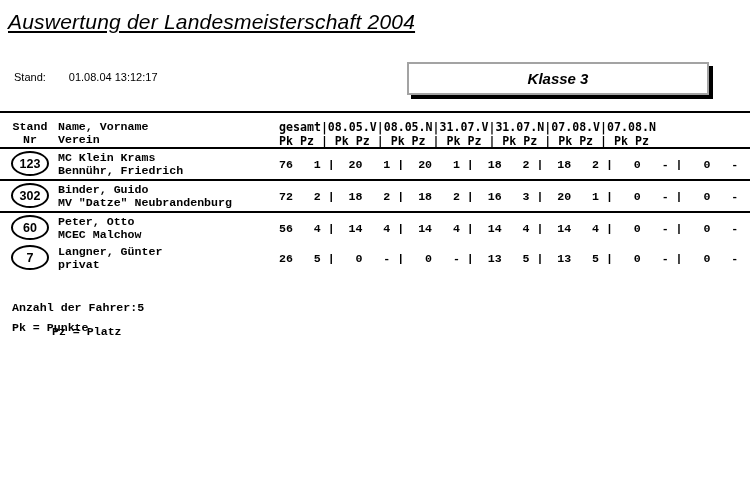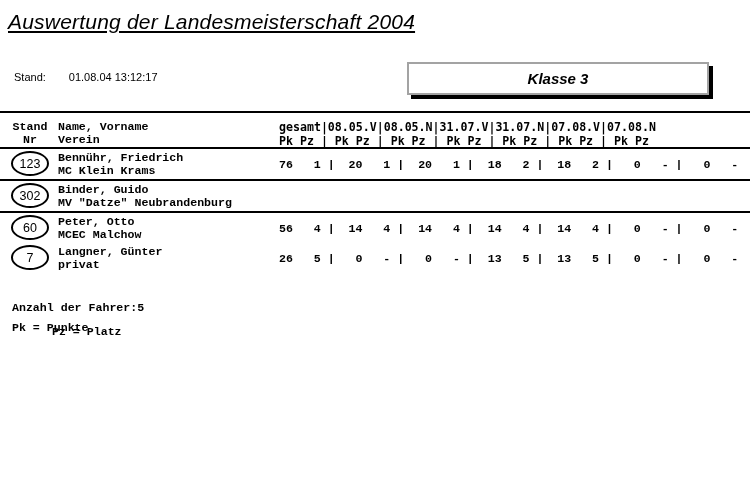--- a/index.html
+++ b/index.html
@@ -40,21 +40,21 @@
   .res-h   { position:absolute; left:278px; top:7px; }
   .res-h pre { line-height:13px; }
 
   .row { position:relative; height:30px; }
   .row.sep { border-bottom:2px solid #000; }
   .oval {
     position:absolute; left:11px; top:2px; width:38px; height:25px;
     border:2px solid #000; border-radius:50%; box-sizing:border-box;
     display:flex; align-items:center; justify-content:center;
     font-family:"Liberation Sans", sans-serif;
-    font-weight:normal; font-size:12.5px;
+    font-weight:bold; font-size:12.5px;
   }
   .who { position:absolute; left:58px; top:2px; line-height:13px; }
   .vals { position:absolute; left:278px; top:0; line-height:30px; }
 
   #count   { position:absolute; left:12px; top:301px; }
   #legend1 { position:absolute; left:12px; top:321px; }
   #legend2 { position:absolute; left:12px; top:325px;padding-left:40px; }
 </style>
 </head>
 <body>
@@ -81,34 +81,35 @@
       <pre id="res-h1">gesamt|08.05.V|08.05.N|31.07.V|31.07.N|07.08.V|07.08.N</pre>
       <pre id="res-h2">Pk Pz | Pk Pz | Pk Pz | Pk Pz | Pk Pz | Pk Pz | Pk Pz</pre>
     </div>
   </div>
   <div id="rows">
   <div class="row sep">
     <span class="oval">
           <span>123</span>
         </span>
     <div class="who mono">
+      <div>MC Klein Krams</div>
       <div>Bennühr, Friedrich</div>
-      <div>MC Klein Krams</div>
     </div>
     <pre class="vals mono">76   1 |  20   1 |  20   1 |  18   2 |  18   2 |   0   - |   0   -</pre>
   </div>
 
   <div class="row sep">
     <span class="oval">
           <span>302</span>
         </span>
     <div class="who mono">
       <div>Binder, Guido</div>
       <div>MV "Datze" Neubrandenburg</div>
     </div>
+    <pre class="vals mono">72   2 |  18   2 |  18   2 |  16   3 |  20   1 |   0   - |   0   -</pre>
   </div>
 
 
   <div class="row">
     <span class="oval">
           <span>60</span>
         </span>
     <div class="who mono">
       <div>Peter, Otto</div>
       <div>MCEC Malchow</div>

